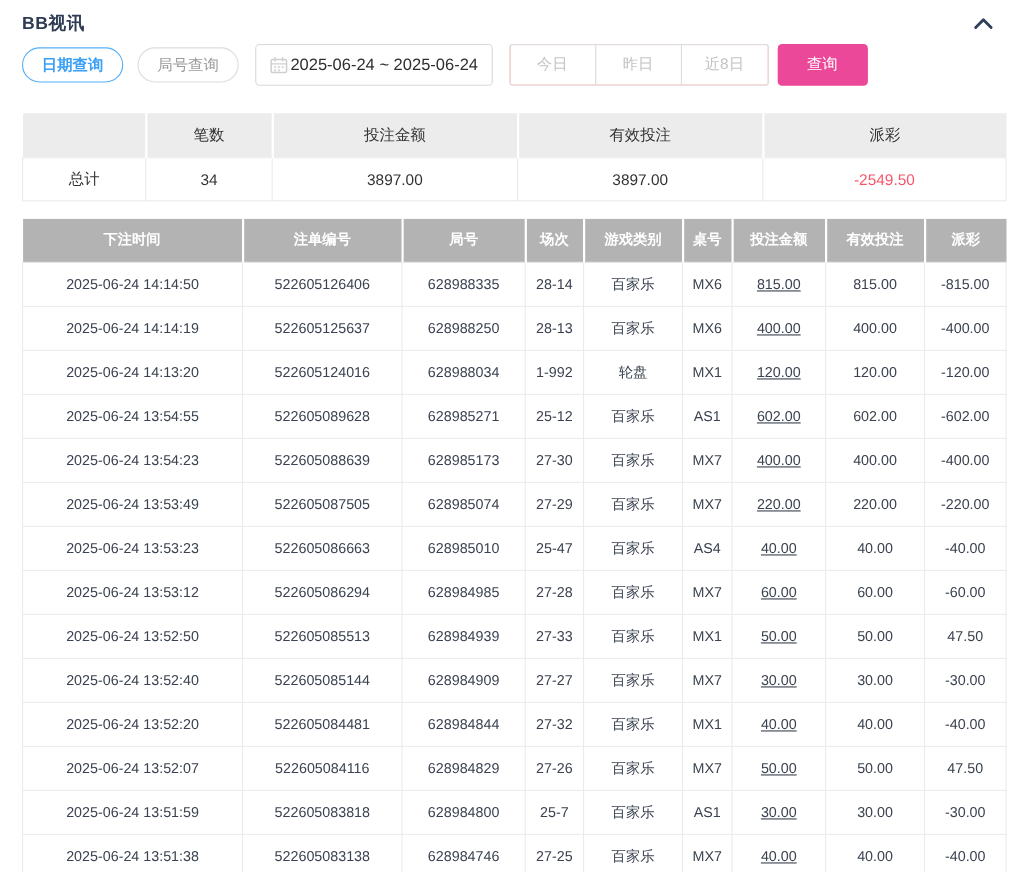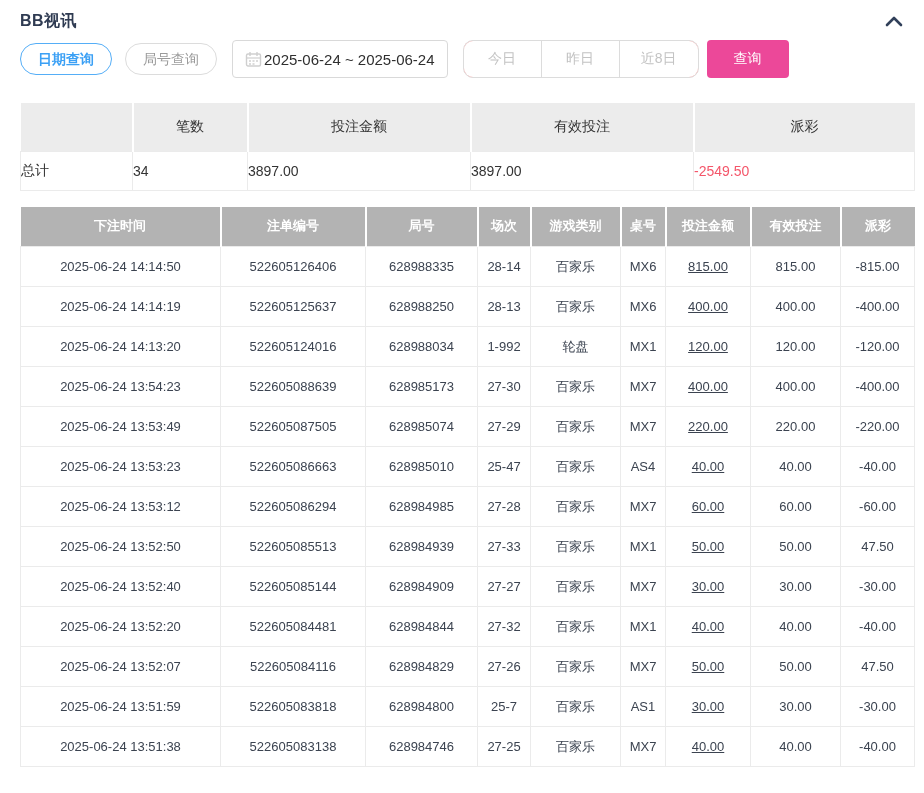--- a/index.html
+++ b/index.html
@@ -29,45 +29,45 @@
   .pill.active { border: 1px solid #55aef7; color: #3ba0f5; font-weight: bold; }
   .pill.inactive { border: 1px solid #dcdcdc; color: #9a9a9a; margin-left: 13px; }
   .date-input {
     margin-left: 15px; height: 38px; border: 1px solid #d9d9d9; border-radius: 4px;
     display: flex; align-items: center; padding: 0 12px; gap: 2px; cursor: pointer;
     background: #fff;
   }
   .date-input .date-text { font-size: 15px; color: #2f2f2f; }
   .btn-group {
     margin-left: 15px; display: flex; height: 38px;
-    border: 1px solid #dcdcdc; border-radius: 10px; overflow: hidden; background: #fca5a5;
+    border: 1px solid #dcdcdc; border-radius: 3px; overflow: hidden; background: #fca5a5;
   }
   .btn-group button {
     width: 78px; height: 100%; background: #fff; border: none; border-right: 1px solid #dcdcdc;
     color: #c3c3c3; font-size: 14px; cursor: pointer;
     font-family: inherit;
   }
   .btn-group button:last-child { border-right: none; }
   .search-btn {
     margin-left: 8px; width: 82px; height: 38px; border: none; border-radius: 4px;
     background: #ec4899; color: #fff; font-size: 14px; cursor: pointer;
     font-family: inherit;
   }
 
   
   table { border-collapse: collapse; table-layout: fixed; width: 894px; }
   .summary { margin-top: 25px; }
   .summary th {
-    background: #ececec; height: 48px; font-size: 14px; font-weight: normal; color: #333;
+    background: #ececec; height: 40px; font-size: 14px; font-weight: normal; color: #333;
     border-left: 2px solid #fff; border-right: 2px solid #fff; text-align: center;
   }
   .summary th:first-child { border-left: none; }
   .summary th:last-child { border-right: none; }
   .summary td {
-    height: 39px; font-size: 14px; text-align: left;
+    height: 39px; font-size: 14px; text-align: center;
     border: 1px solid #ebebeb; background: #fff;
   }
 
   
   .detail { margin-top: 16px; }
   .detail th {
     background: #b3b3b3; color: #fff; height: 40px; font-size: 13px; font-weight: bold;
     border-left: 2px solid #4d7c0f; border-right: 2px solid #fff; text-align: center;
   }
   .detail th:first-child { border-left: none; }
@@ -202,20 +202,31 @@
           <td>522605124016</td>
           <td>628988034</td>
           <td>1-992</td>
           <td>轮盘</td>
           <td>MX1</td>
           <td class="amount-link">120.00</td>
           <td>120.00</td>
           <td class="neg">-120.00</td>
         </tr>
         <tr>
+          <td>2025-06-24 13:54:55</td>
+          <td>522605089628</td>
+          <td>628985271</td>
+          <td>25-12</td>
+          <td>百家乐</td>
+          <td>AS1</td>
+          <td class="amount-link">602.00</td>
+          <td>602.00</td>
+          <td class="neg">-602.00</td>
+        </tr>
+        <tr>
           <td>2025-06-24 13:54:23</td>
           <td>522605088639</td>
           <td>628985173</td>
           <td>27-30</td>
           <td>百家乐</td>
           <td>MX7</td>
           <td class="amount-link">400.00</td>
           <td>400.00</td>
           <td class="neg">-400.00</td>
         </tr>

